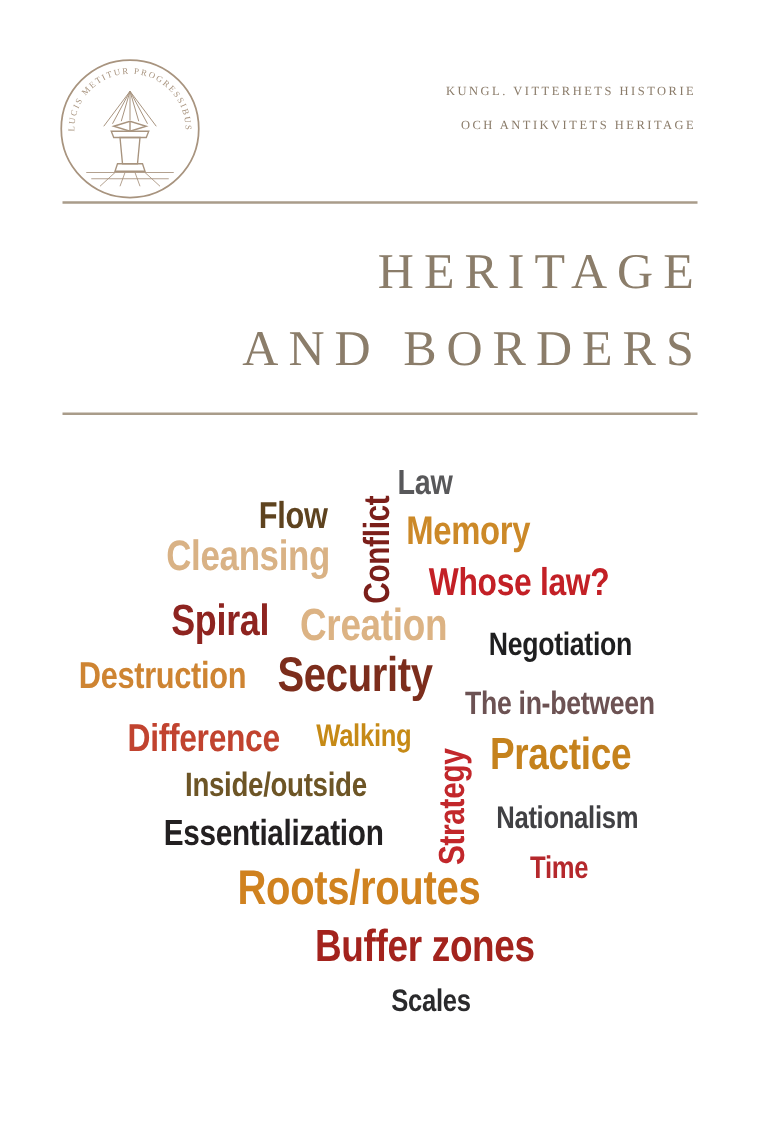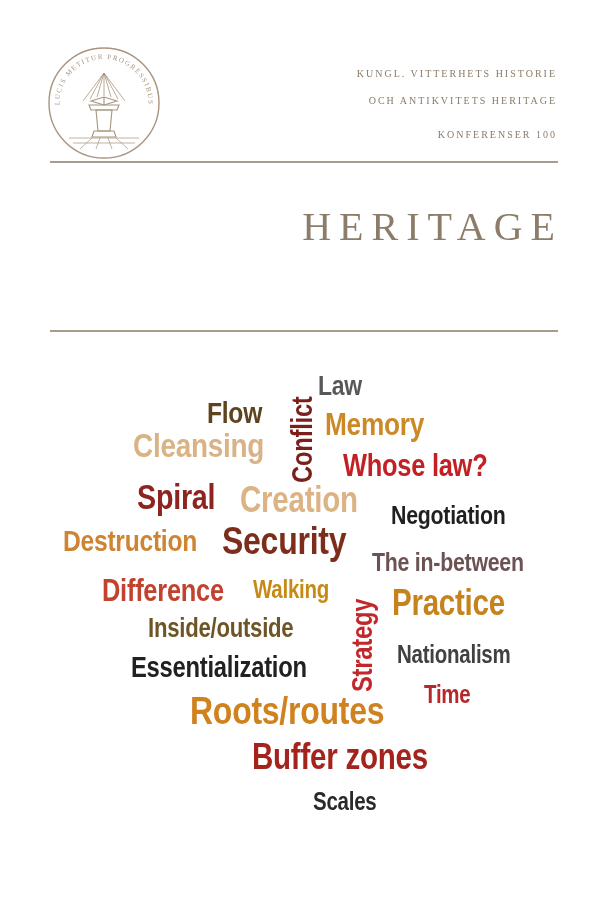--- a/index.html
+++ b/index.html
@@ -13,21 +13,21 @@
   .publisher{
     position:absolute;top:60px;right:56px;text-align:right;
     color:#8a7b69;font-size:10px;letter-spacing:2px;line-height:27px;
   }
   .publisher .series{margin-top:7px;}
   .rule{position:absolute;left:50px;width:508px;border-top:2px solid #a99c8a;}
   .rule1{top:161px;}
   .rule2{top:330px;}
   
   .title-block{
-    position:absolute;top:196px;right:50px;text-align:right;
+    position:absolute;top:186px;right:50px;text-align:right;
     color:#8b7d6a;font-size:40px;letter-spacing:8px;line-height:62px;
     font-family:"Liberation Serif",serif;
   }
   
   #word-cloud{position:absolute;left:0;top:0;width:608px;height:911px;}
   .cloud-word{
     position:absolute;font-family:"Liberation Sans",sans-serif;
     font-weight:700;white-space:nowrap;line-height:1;
     letter-spacing:-0.3px;
     transform:scaleX(0.82);transform-origin:0 0;
@@ -76,27 +76,27 @@
         <line x1="49" y1="103" x2="53" y2="92"></line>
         <line x1="65" y1="103" x2="61" y2="92"></line>
         <line x1="81" y1="103" x2="69" y2="92"></line>
       </g>
     </svg>
   </div>
 
   <div class="publisher">
     <div>KUNGL. VITTERHETS HISTORIE</div>
     <div>OCH ANTIKVITETS HERITAGE</div>
-    <div class="series">KONFERENSER 100</div>
   </div>
 
   <div class="rule rule1"></div>
 
   <div class="title-block">
     <div>HERITAGE</div>
+    <div>AND BORDERS</div>
   </div>
 
   <div class="rule rule2"></div>
 
   <div id="word-cloud">
       <span class="cloud-word" style="left: 318px; top: 372px; font-size: 28px; color: rgb(88, 88, 90);">Law</span>
       <span class="cloud-word" style="left: 207px; top: 398px; font-size: 30px; color: rgb(94, 67, 31);">Flow</span>
       <span class="cloud-word vertical" style="left: 288px; top: 483px; font-size: 29px; color: rgb(123, 31, 26);">Conflict</span>
       <span class="cloud-word" style="left: 325px; top: 408px; font-size: 32px; color: rgb(204, 137, 40);">Memory</span>
       <span class="cloud-word" style="left: 133px; top: 428px; font-size: 34px; color: rgb(217, 178, 133);">Cleansing</span>

